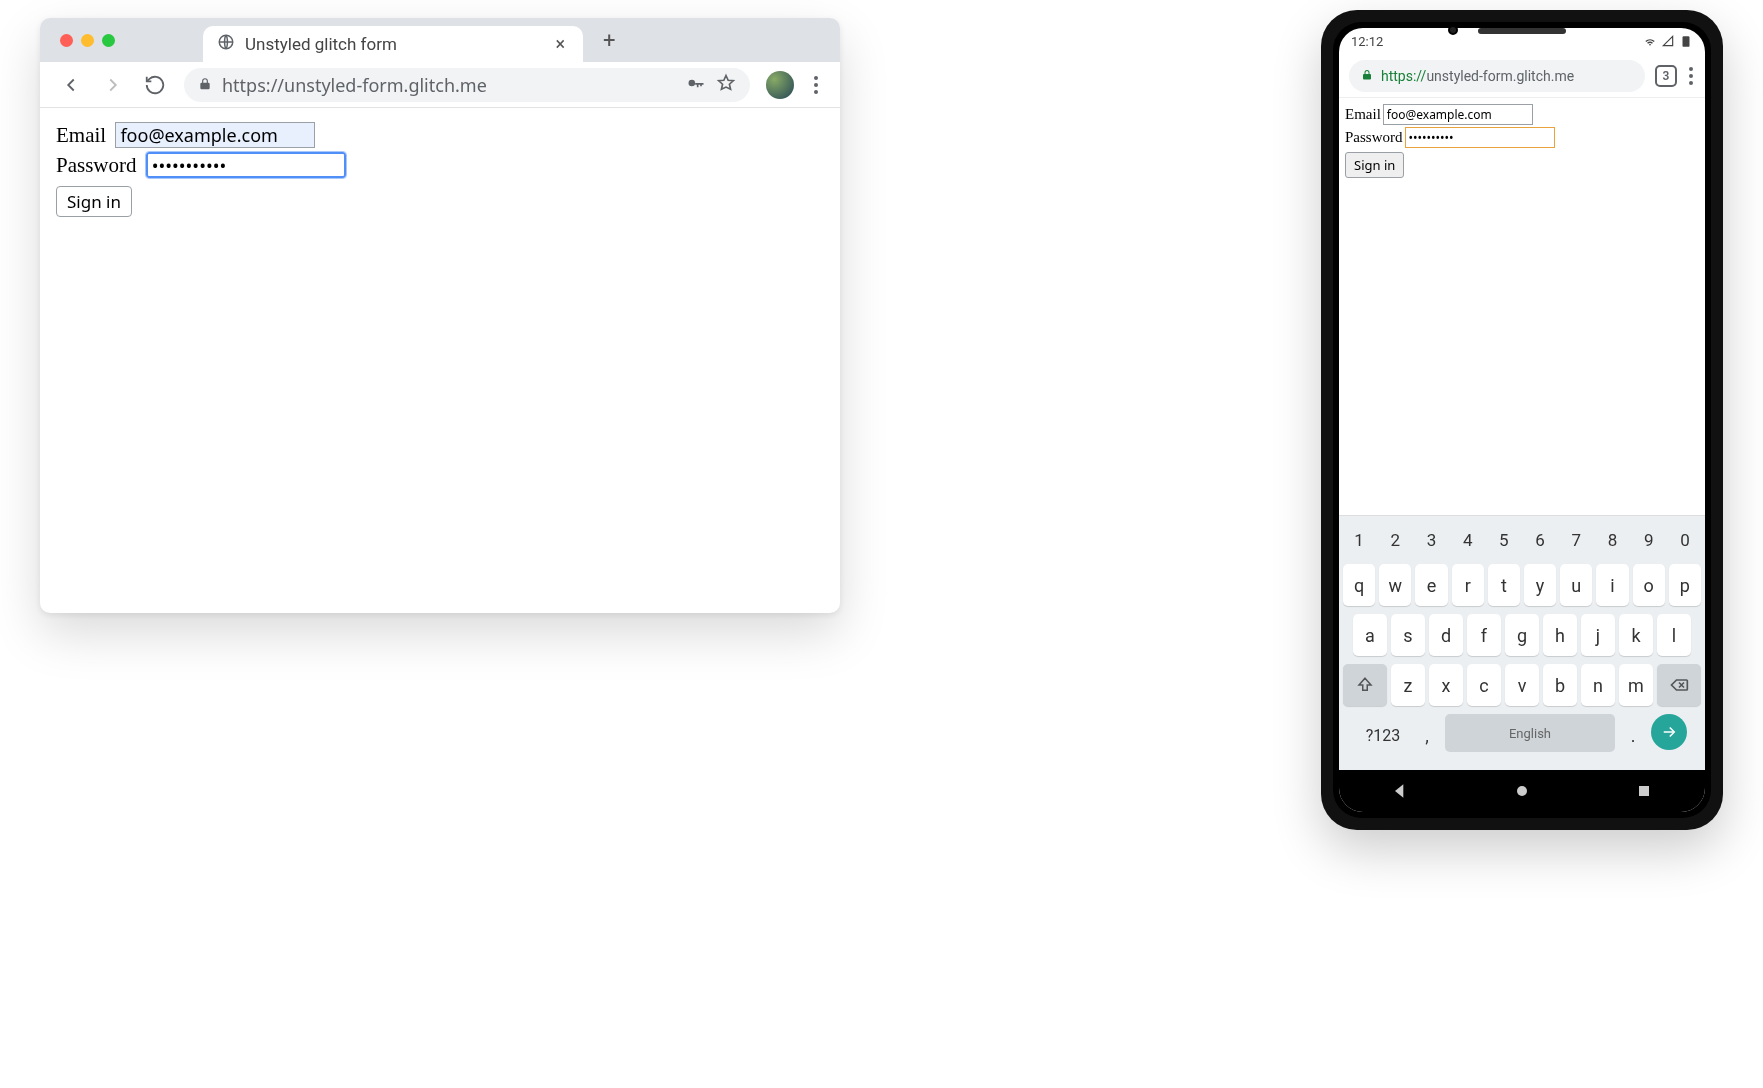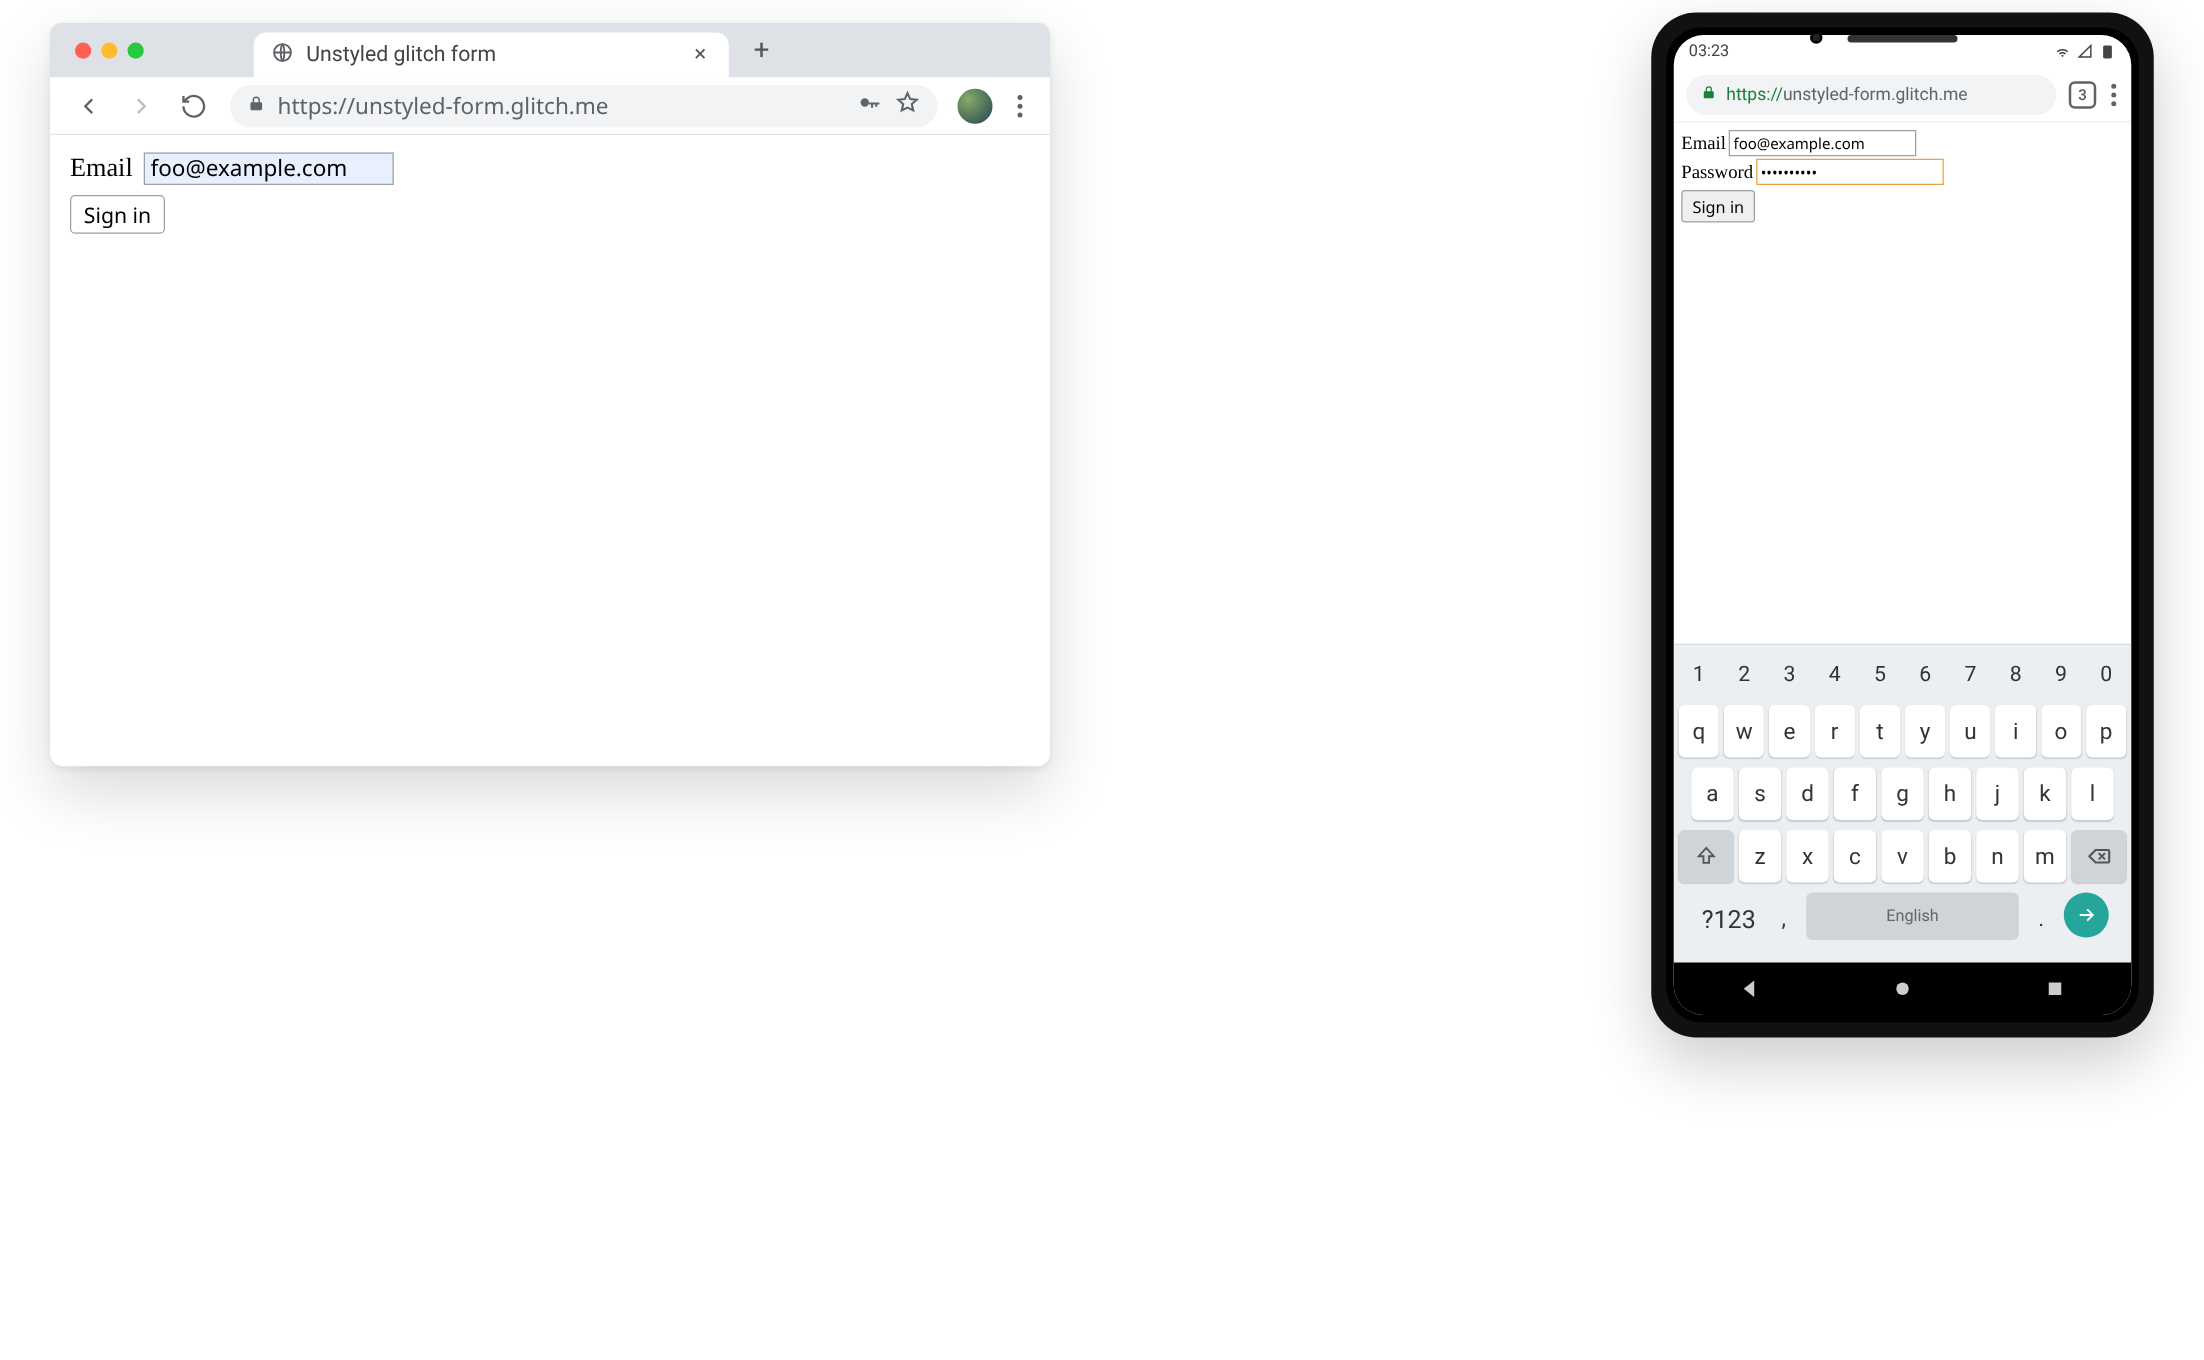--- a/index.html
+++ b/index.html
@@ -127,21 +127,21 @@
     .m-row label{margin-right:2px;}
     .m-email{font-family:system-ui;font-size:12px;width:150px;border:1px solid #9aa0a6;padding:1px 3px;}
     .m-password{font-family:system-ui;font-size:12px;width:150px;border:1px solid #e8a33d;padding:1px 3px;}
     .m-signin{font-family:system-ui;font-size:13px;padding:3px 8px;border:1px solid #9aa0a6;background:#efefef;border-radius:3px;cursor:pointer;margin-top:2px;}
 
     .keyboard{background:#eceff1;border-top:1px solid #ddd;padding:8px 4px 6px;}
     .krow{display:flex;justify-content:center;gap:4px;margin-bottom:8px;}
     .kkey{flex:1;max-width:34px;height:42px;background:#fff;border-radius:5px;display:flex;align-items:center;justify-content:center;font-size:18px;color:#333;box-shadow:0 1px 1px rgba(0,0,0,0.15);cursor:pointer;}
     .kkey.num{background:transparent;box-shadow:none;font-size:17px;max-width:36px;height:32px;}
     .kkey.wide{max-width:46px;background:#cfd4d9;}
-    .kkey.special{max-width:52px;background:transparent;box-shadow:none;font-size:20px;}
+    .kkey.special{max-width:52px;background:transparent;box-shadow:none;font-size:16px;}
     .spacebar{flex:1;max-width:170px;height:38px;background:#cfd4d9;border-radius:5px;display:flex;align-items:center;justify-content:center;font-size:13px;color:#666;}
     .enter-key{width:36px;height:36px;background:#26a69a;border-radius:50%;display:flex;align-items:center;justify-content:center;cursor:pointer;}
     .enter-key svg{width:18px;height:18px;fill:#fff;}
 
     .navbar{height:42px;background:#000;display:flex;align-items:center;justify-content:space-around;}
     .navbar .nb{width:20px;height:20px;fill:#ccc;cursor:pointer;}
   </style>
 </head>
 <body>
 
@@ -206,32 +206,36 @@
         <span></span>
         <span></span>
         <span></span>
       </div>
   </div>
   <div class="desktop-content">
     <div class="form-row">
       <label>Email</label>
       <input class="email-input" value="foo@example.com" style="">
     </div>
+    <div class="form-row">
+      <label>Password</label>
+      <input class="password-input" value="•••••••••••" style="">
+    </div>
     <button class="signin-btn">Sign in</button>
   </div>
 </div>
 
 <div class="phone">
   <div class="phone-cam"></div>
   <div class="phone-earpiece"></div>
   <div class="phone-inner">
     <div class="phone-screen">
 
       <div class="statusbar">
-        <span>03:23</span>
+        <span>12:12</span>
         <span class="status-icons">
           <svg viewBox="0 0 24 24" fill="#444">
               <path d="M12 20l-2-2a3 3 0 0 1 4 0l-2 2zm-5-5a8 8 0 0 1 10 0l-1.5 1.5a6 6 0 0 0-7 0L7 15zm-3-3a12 12 0 0 1 16 0l-1.5 1.5a10 10 0 0 0-13 0L4 12z"></path>
             </svg>
           <svg viewBox="0 0 24 24" fill="none" stroke="#444" stroke-width="2">
               <path d="M4 20L20 4v16H4z"></path>
             </svg>
           <svg viewBox="0 0 24 24" fill="#444">
               <rect x="6" y="4" width="12" height="18" rx="2"></rect>
             </svg>

